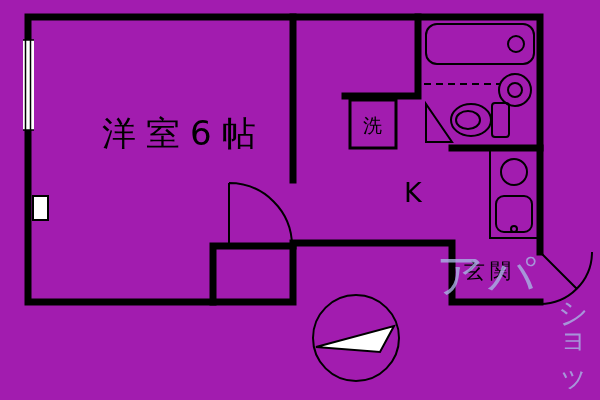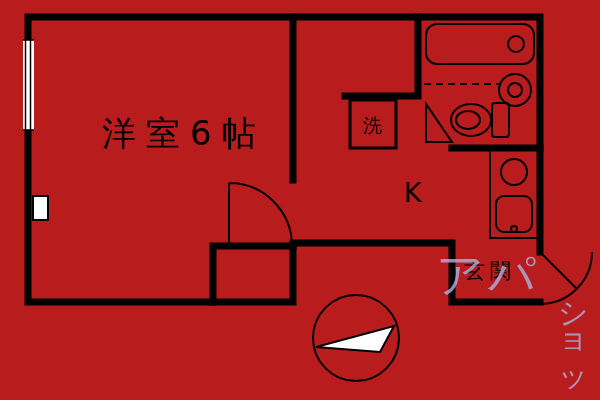--- a/index.html
+++ b/index.html
@@ -1,17 +1,17 @@
 <!DOCTYPE html>
 <html style="--wm-color: #a9b4e4; --wall-color: #000000;"><head>
 <meta charset="utf-8">
 <style>
   html,body { margin:0; padding:0; background:#fff; }
   .plan {
-    position:relative; width:600px; height:400px; background:#b91c1c;
+    position:relative; width:600px; height:400px; background:#a21caf;
     overflow:hidden;
     font-family:"DejaVu Sans","Liberation Sans",sans-serif;
   }
   .plan svg { position:absolute; left:0; top:0; z-index:0; }
   .wall  { stroke:var(--wall-color,#000); stroke-width:7; fill:none; stroke-linecap:square; }
   .thin  { stroke:var(--wall-color,#000); stroke-width:2; fill:none; }
   .thin3 { stroke:var(--wall-color,#000); stroke-width:3; fill:none; }
   .hair  { stroke:var(--wall-color,#000); stroke-width:1.5; fill:none; }
   .whitefill { fill:#fff; }
   .label { position:absolute; z-index:1; color:#000; white-space:nowrap; }

